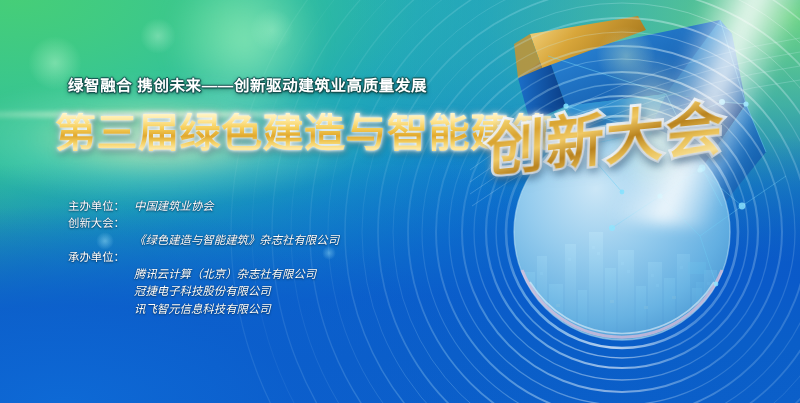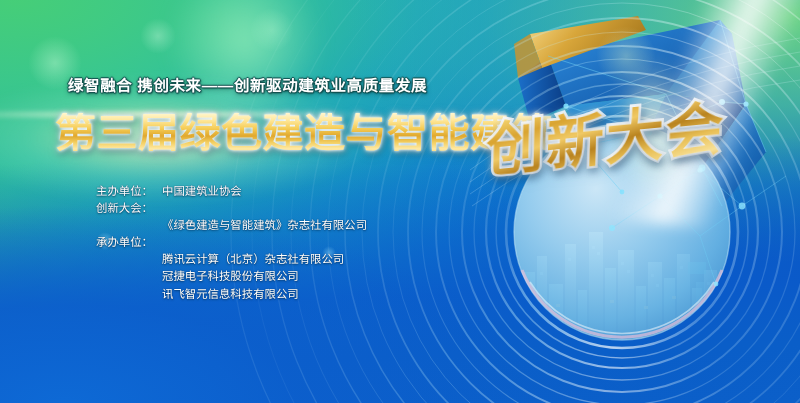--- a/index.html
+++ b/index.html
@@ -142,29 +142,28 @@
   .maintitle-shadow{
     position:absolute;left:55px;top:113px;
     font-size:41px;font-weight:bold;letter-spacing:.5px;
     white-space:nowrap;line-height:1;color:transparent;
     -webkit-text-stroke:4.5px rgba(255,255,255,.92);
     text-shadow:0 3px 6px rgba(6,58,80,.55);
     z-index:-1;
   }
 
   .org-block{
-    position:absolute;left:68px;top:183px;
+    position:absolute;left:68px;top:198px;
     font-size:11.4px;line-height:17.1px;color:#ffffff;
     text-shadow:0 1px 2px rgba(4,44,80,.75),0 0 1px rgba(4,44,80,.9);
     white-space:nowrap;
-    margin-left:28px;
   }
   .org-row{display:flex;}
   .org-label{width:66px;flex:none;}
-  .org-value{flex:none;}
+  .org-value{flex:none;font-style:italic;}
   .org-row.indent .org-label{visibility:hidden;}
 
   
   .calli{
     position:absolute;left:486px;top:92px;
     font-size:58px;font-weight:bold;white-space:nowrap;
     font-family:"DejaVu Serif","Liberation Serif",serif;
     letter-spacing:2px;
     background:linear-gradient(168deg,
       #fff3c9 0%,#f7d873 14%,#d9a431 30%,

